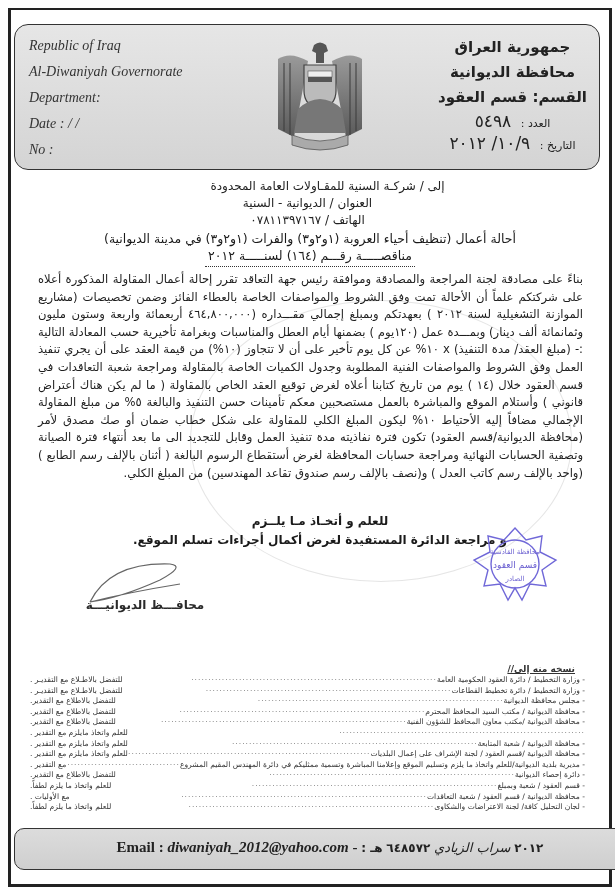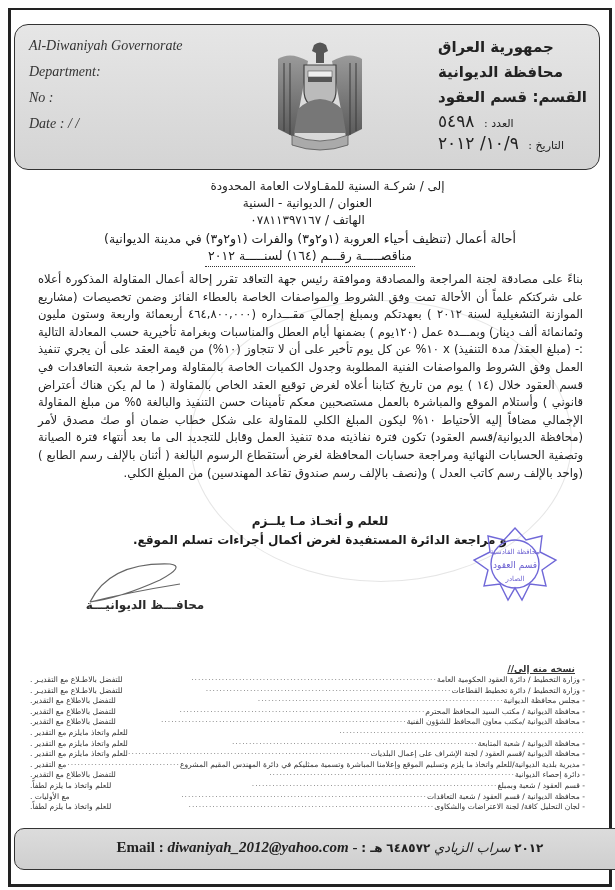--- a/index.html
+++ b/index.html
@@ -6,21 +6,21 @@
   body { width:615px; height:890px; background:#ffffff; position:relative; overflow:hidden;
          font-family:"DejaVu Sans", sans-serif; color:#1a1a1a; }
   .page-frame { position:absolute; left:8px; top:8px; width:598px; height:874px;
                 border-left:3px solid #222; border-top:2px solid #222; border-right:3px solid #222; border-bottom:3px solid #222; }
   .header-box { position:absolute; left:14px; top:24px; width:584px; height:144px;
                 border:1.5px solid #333; border-radius:14px;
                 background:linear-gradient(180deg,#e6e6e6 0%,#dcdcdc 55%,#d4d4d4 100%); }
   .hdr-en { position:absolute; left:14px; top:8px; font-family:"Liberation Serif", serif; font-style:italic;
             font-size:14px; color:#333; line-height:26px; }
   .hdr-en div { height:26px; }
-  .hdr-ar { position:absolute; right:12px; top:10px; direction:rtl; text-align:left;
+  .hdr-ar { position:absolute; right:12px; top:10px; direction:rtl; text-align:center;
             font-family:"DejaVu Sans", sans-serif; color:#222; }
   .hdr-ar .l1, .hdr-ar .l2, .hdr-ar .l3 { font-size:15px; font-weight:bold; height:25px; line-height:25px; }
   .hdr-ar .l4, .hdr-ar .l5 { font-size:11px; height:22px; line-height:22px; }
   .hdr-ar .hand { font-size:17px; font-weight:normal; margin-right:6px; }
   .emblem { position:absolute; left:255px; top:14px; width:100px; height:118px; }
   .recipient { position:absolute; left:0; width:615px; text-align:center; direction:rtl;
                font-size:12px; line-height:17px; color:#222; }
   .subject { position:absolute; left:20px; width:580px; text-align:center; direction:rtl; font-size:12.5px; line-height:17px; }
   .dotline { position:absolute; left:205px; top:266px; width:210px; border-top:1.5px dotted #333; }
   .body-text { position:absolute; left:38px; top:271px; width:545px; direction:rtl; text-align:justify;
@@ -46,24 +46,25 @@
   .watermark { position:absolute; left:190px; top:300px; width:380px; height:280px; border-radius:50%; border:1px solid rgba(150,150,150,.25); }
 </style>
 </head>
 <body>
 
 <div class="page-frame"></div>
 <div class="watermark"></div>
 
 <div class="header-box">
   <div class="hdr-en">
+    <div>Republic of Iraq</div>
     <div>Al-Diwaniyah Governorate</div>
     <div>Department:</div>
+    <div>Date :   /   /</div>
     <div>No :</div>
-    <div>Date :   /   /</div>
   </div>
 
   <svg class="emblem" viewBox="0 0 100 118">
     <defs>
       <linearGradient id="eg" x1="0" y1="0" x2="0" y2="1">
         <stop offset="0" stop-color="#9a9a9a"></stop>
           <stop offset="1" stop-color="#5a5a5a"></stop>
       </linearGradient>
     </defs>
     <path d="M44 6 q6 -5 12 0 l2 6 -4 2 0 10 -8 0 0 -10 -4 -2z" fill="#555"></path>

